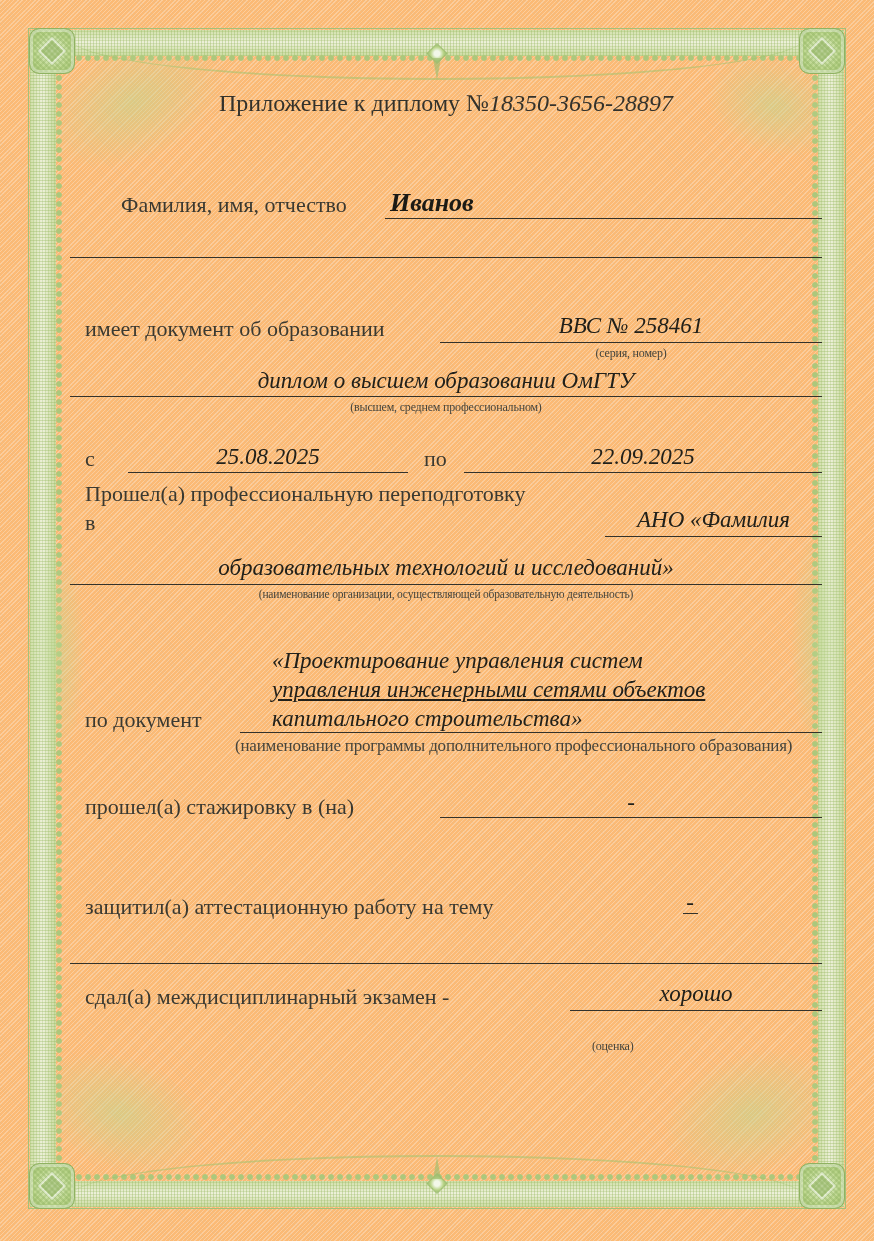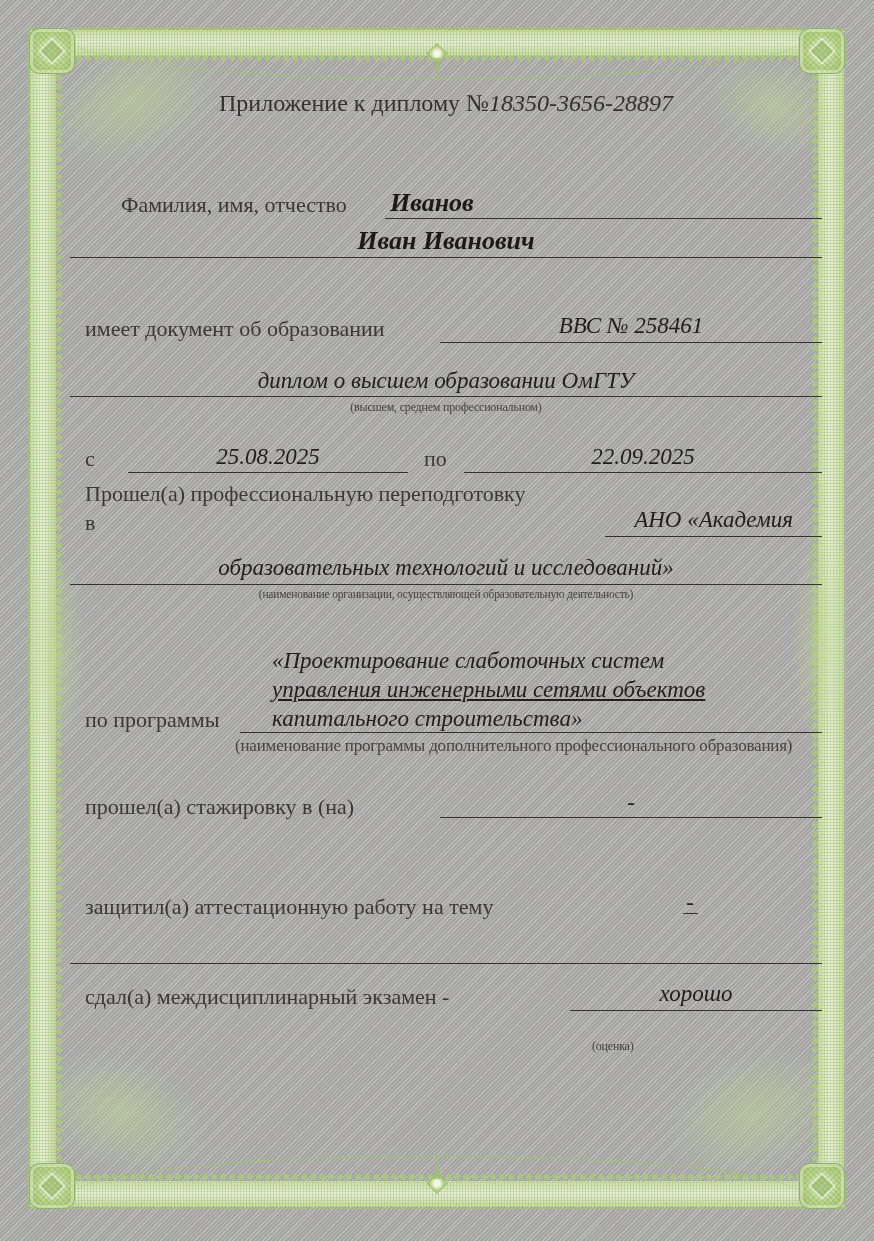--- a/index.html
+++ b/index.html
@@ -1,20 +1,20 @@
 <!DOCTYPE html>
 <html lang="ru"><head>
 <meta charset="utf-8">
 <style>
   html,body { margin:0; padding:0; background:#e8e6da; }
   .page {
     position:relative;
     width:874px; height:1241px;
     margin:0 auto;
-    background:#a3a3a3;
+    background:#fdba74;
     font-family:"Liberation Serif", serif;
     color:#32312a;
     overflow:hidden;
   }
   
   .page::before {
     content:""; position:absolute; inset:0; pointer-events:none; z-index:0;
     background:
       repeating-linear-gradient(45deg, rgba(190,185,160,0.13) 0 1px, rgba(0,0,0,0) 1px 3px),
       repeating-linear-gradient(-45deg, rgba(255,255,255,0.28) 0 1px, rgba(0,0,0,0) 1px 3px);
@@ -156,49 +156,49 @@
 
   <div class="content">
 
     <div class="t title-line">
       <span>Приложение к диплому №</span><span class="num">18350-3656-28897</span>
     </div>
 
     <div class="t label" style="left:85px; top:192px;margin-left:36px;">Фамилия, имя, отчество</div>
     <div class="t value-b" style="left:390px; top:188px;">Иванов</div>
     <div class="rule" style="left:385px; width:437px; top:218px;"></div>
-    <div class="t value-b ctr" style="left:70px; width:752px; top:226px; text-align:center;">Иван Иванович</div>
     <div class="rule" style="left:70px; width:752px; top:257px;"></div>
 
     <div class="t label" style="left:85px; top:316px;">имеет документ об образовании</div>
     <div class="t value" style="left:440px; width:382px; top:313px;">ВВС № 258461</div>
     <div class="rule" style="left:440px; width:382px; top:342px;"></div>
+    <div class="t caption" style="left:440px; width:382px; top:346px;">(серия, номер)</div>
     <div class="t value" style="left:70px; width:752px; top:368px;">диплом о высшем образовании ОмГТУ</div>
     <div class="rule" style="left:70px; width:752px; top:396px;"></div>
     <div class="t caption" style="left:70px; width:752px; top:400px;">(высшем, среднем профессиональном)</div>
 
     <div class="t label" style="left:85px; top:446px;">с</div>
     <div class="t value" style="left:128px; width:280px; top:444px;">25.08.2025</div>
     <div class="rule" style="left:128px; width:280px; top:472px;"></div>
     <div class="t label" style="left:424px; top:446px;">по</div>
     <div class="t value" style="left:464px; width:358px; top:444px;">22.09.2025</div>
     <div class="rule" style="left:464px; width:358px; top:472px;"></div>
 
     <div class="t label" style="left:85px; top:481px;">Прошел(а) профессиональную переподготовку</div>
     <div class="t label" style="left:85px; top:510px;">в</div>
-    <div class="t value" style="left:605px; width:217px; top:507px;">АНО «Академия</div>
+    <div class="t value" style="left:605px; width:217px; top:507px;">АНО «Фамилия</div>
     <div class="rule" style="left:605px; width:217px; top:536px;"></div>
     <div class="t value" style="left:70px; width:752px; top:555px;">образовательных технологий и исследований»</div>
     <div class="rule" style="left:70px; width:752px; top:584px;"></div>
     <div class="t caption" style="left:70px; width:752px; top:588px; font-size:11.5px;">(наименование организации, осуществляющей образовательную деятельность)</div>
 
-    <div class="t value" style="left:272px; top:648px; text-align:left;">«Проектирование слаботочных систем</div>
+    <div class="t value" style="left:272px; top:648px; text-align:left;">«Проектирование управления систем</div>
     <div class="t value" style="left:272px; top:677px; text-align:left;text-decoration:underline;">управления инженерными сетями объектов</div>
     <div class="t value" style="left:272px; top:706px; text-align:left;">капитального строительства»</div>
-    <div class="t label" style="left:85px; top:707px;">по программы</div>
+    <div class="t label" style="left:85px; top:707px;">по документ</div>
     <div class="rule" style="left:240px; width:582px; top:732px;"></div>
     <div class="t caption" style="left:235px; width:470px; top:736px; font-size:17px;">(наименование программы дополнительного профессионального образования)</div>
 
     <div class="t label" style="left:85px; top:794px;">прошел(а) стажировку в (на)</div>
     <div class="t value" style="left:440px; width:382px; top:790px;">-</div>
     <div class="rule" style="left:440px; width:382px; top:817px;"></div>
 
     <div class="t label" style="left:85px; top:894px;">защитил(а) аттестационную работу на тему</div>
     <div class="t value" style="left:678px; width:24px; top:890px;">-</div>
     <div class="rule" style="left:683px; width:15px; top:913px;"></div>

